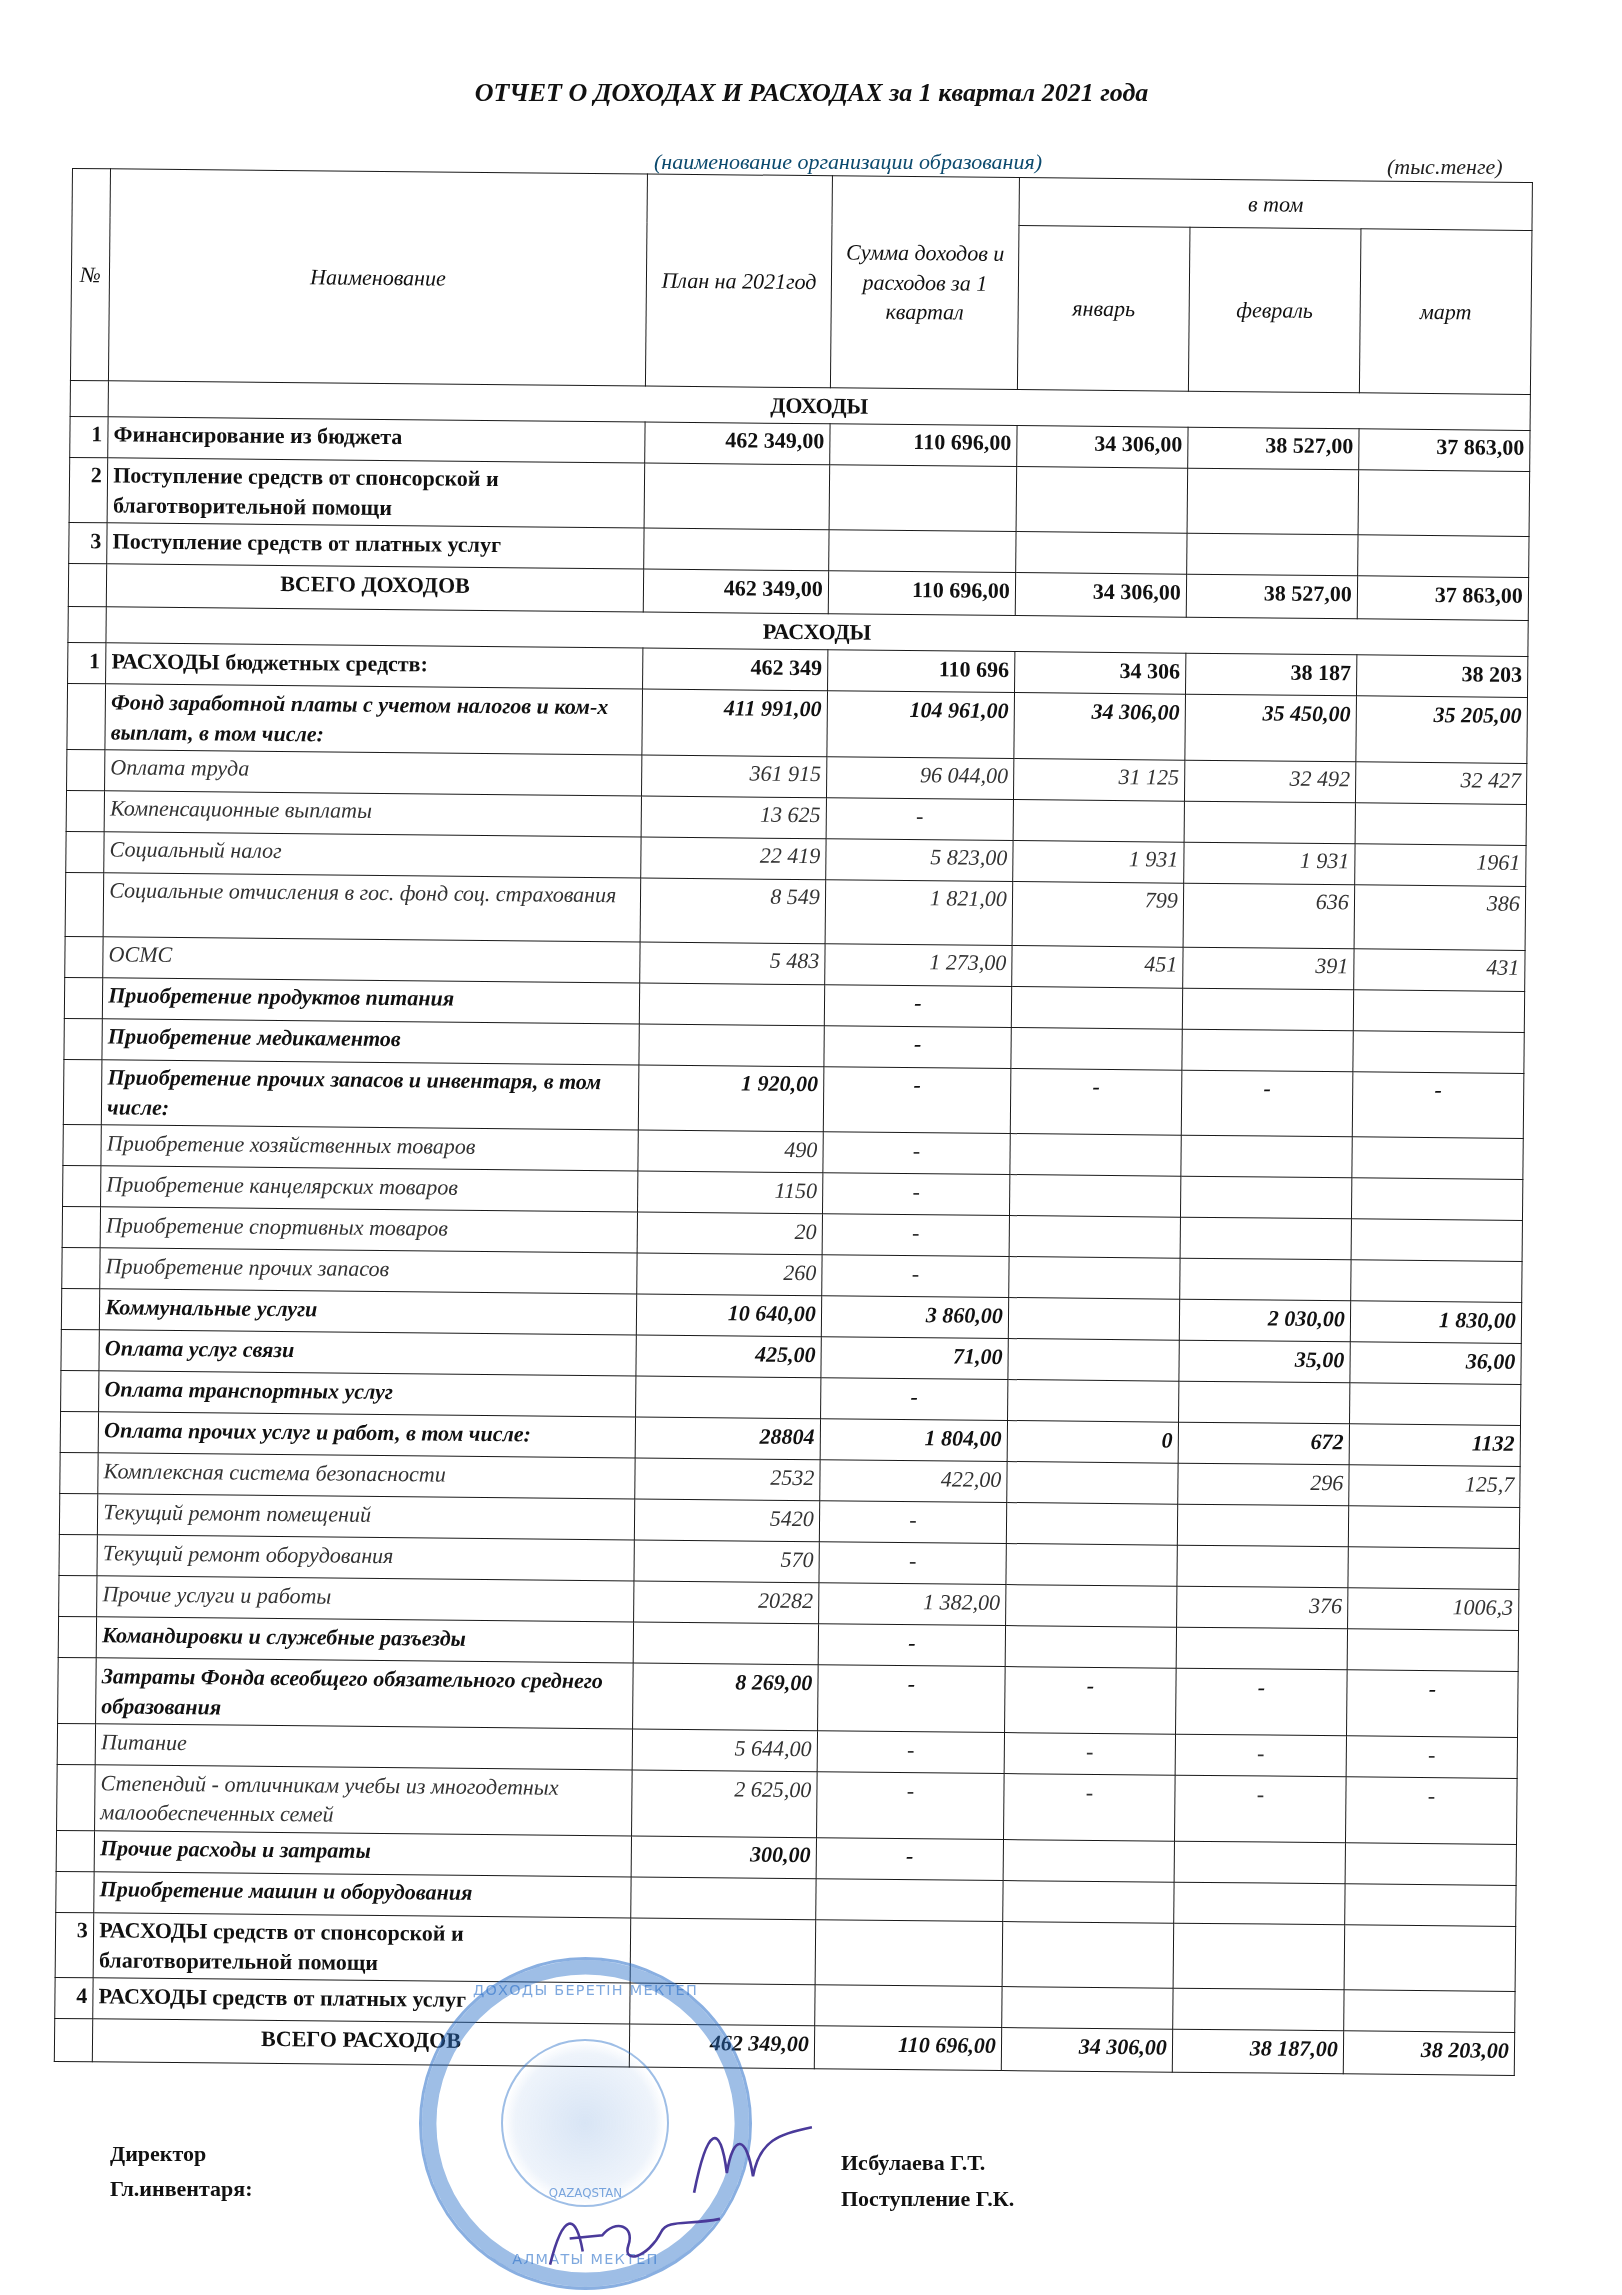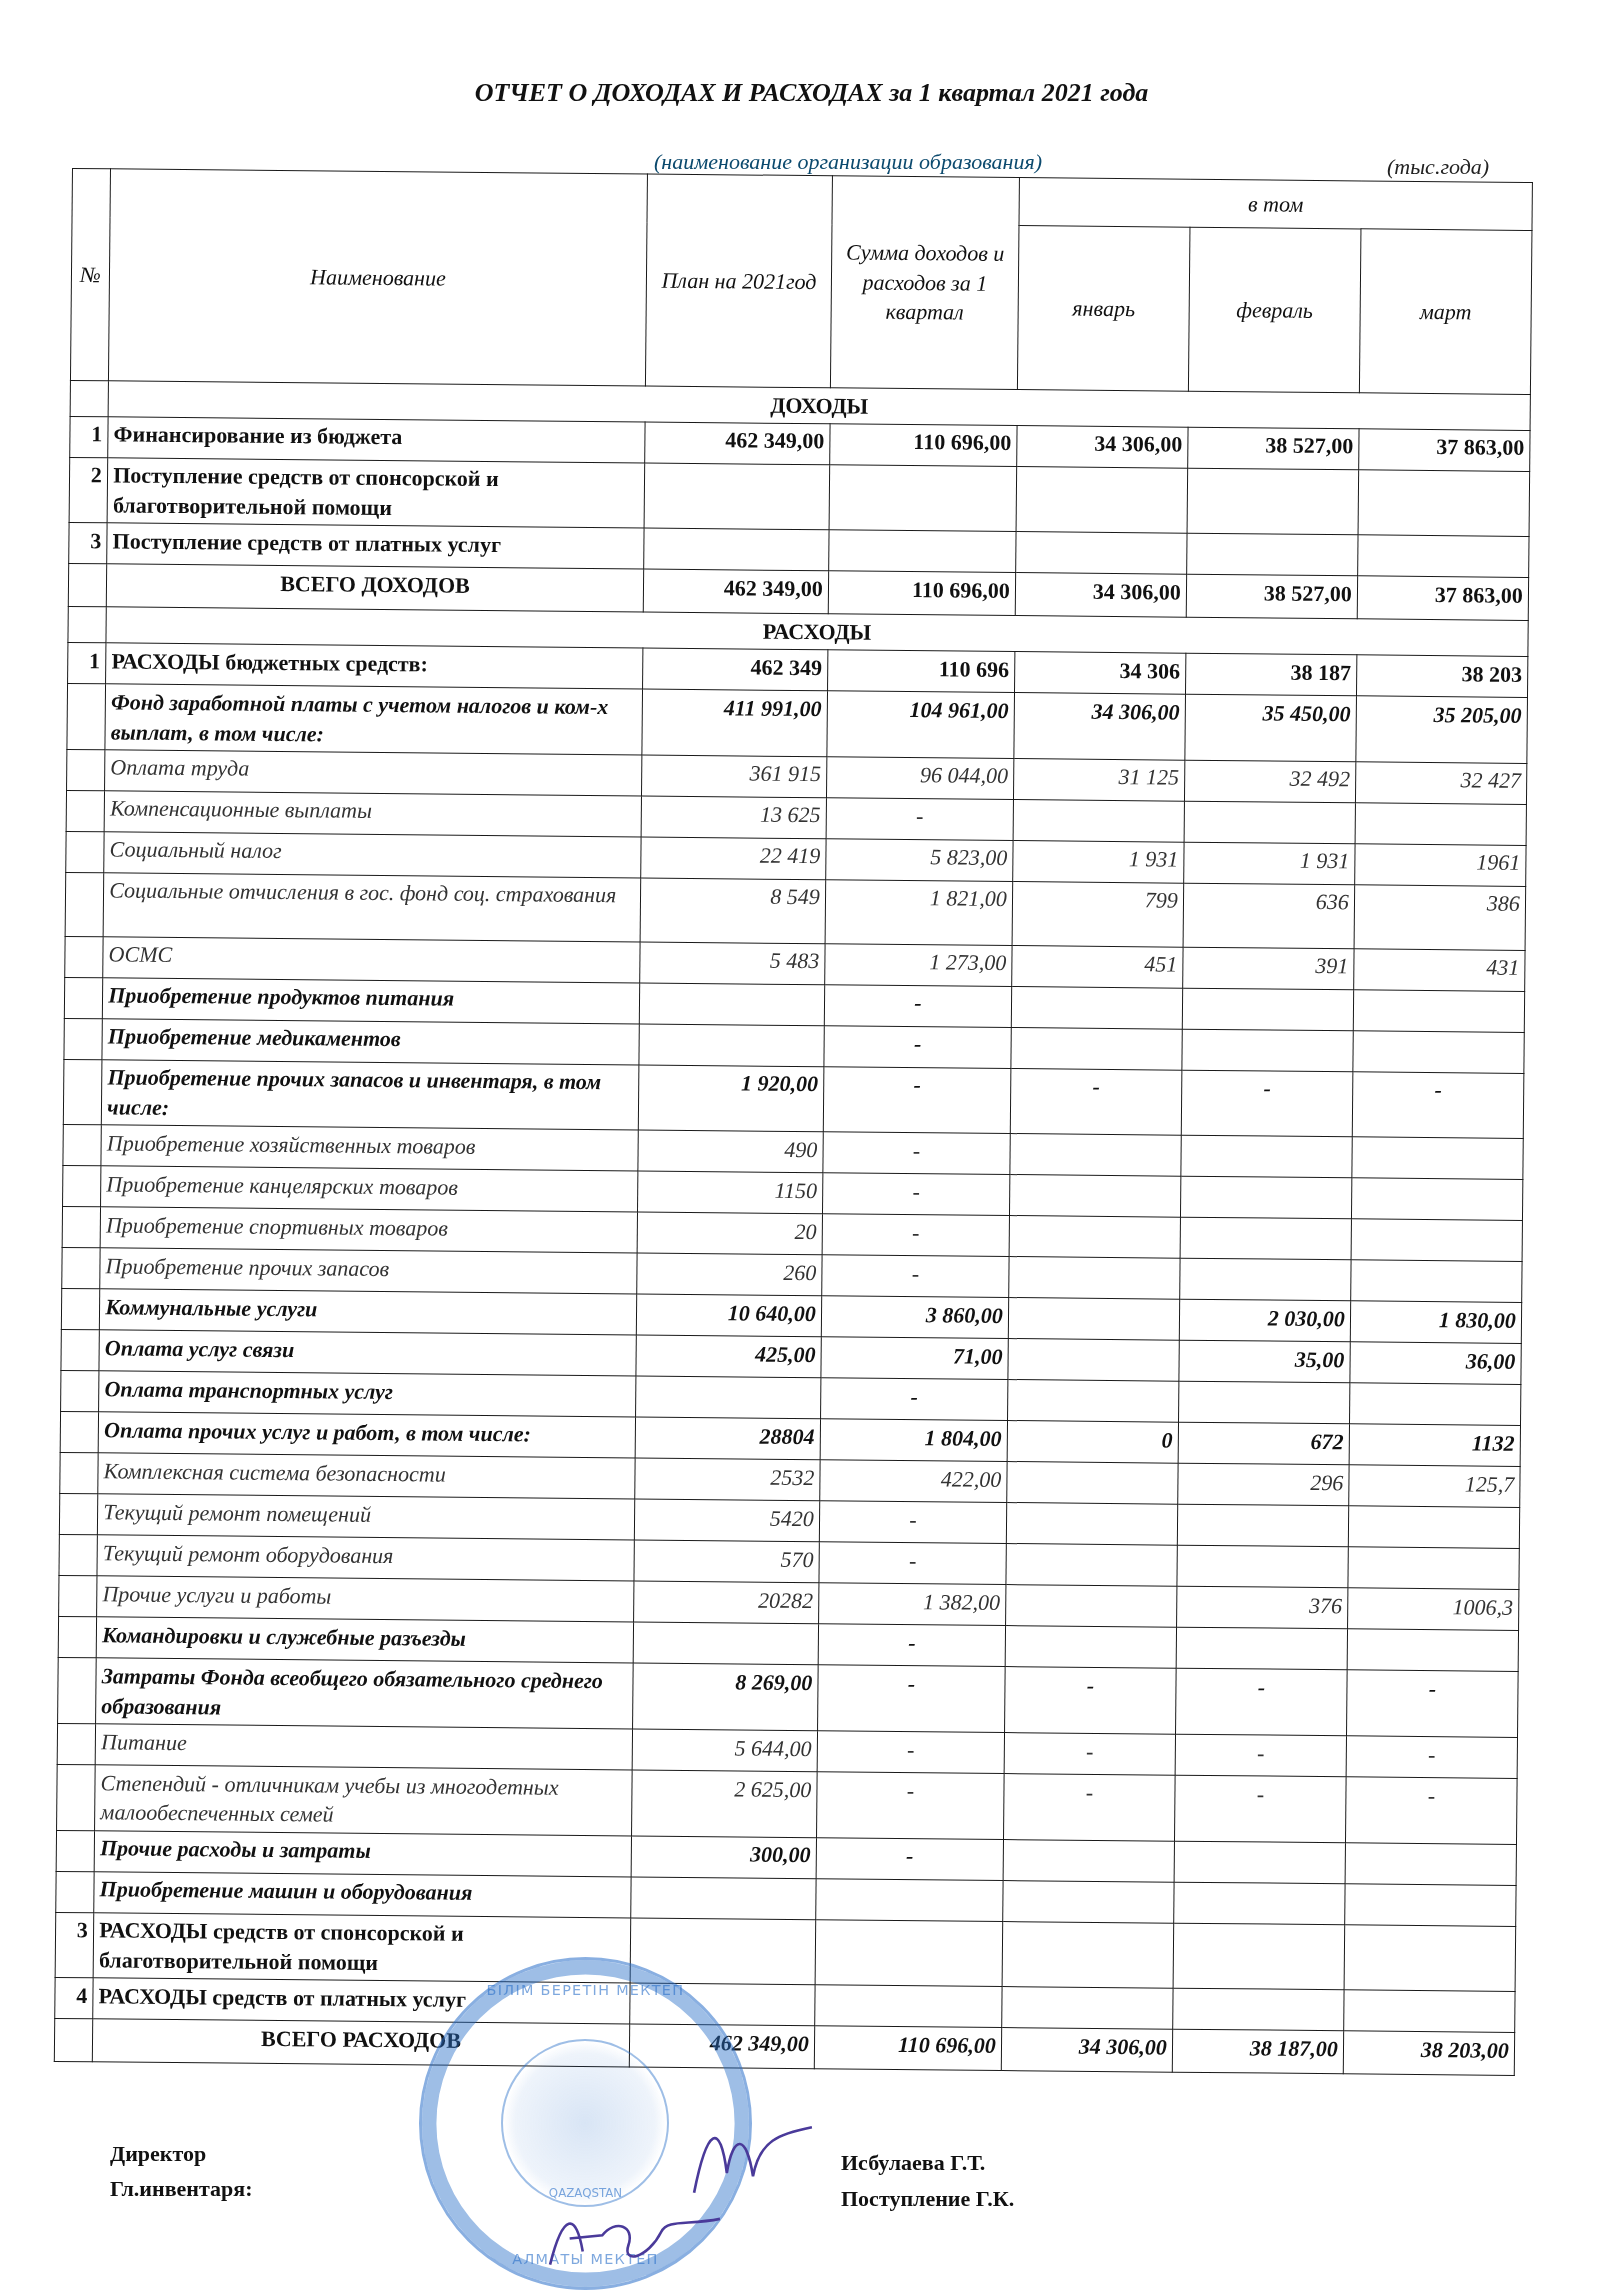--- a/index.html
+++ b/index.html
@@ -63,21 +63,21 @@
     .stamp-text-bottom { position: absolute; bottom: 19.6px; width: 100%; text-align: center; font-size: 14.4px; font-family: "DejaVu Sans", sans-serif; letter-spacing: 1.3px; }
     .stamp-center { position: absolute; top: 226px; width: 100%; text-align: center; font-size: 11.8px; font-family: "DejaVu Sans", sans-serif; }
     .signature { position: absolute; pointer-events: none; }
   </style>
 </head>
 <body>
 
 <div class="page">
   <div class="title l1">ОТЧЕТ О ДОХОДАХ И РАСХОДАХ за 1 квартал 2021 года</div>
   <div class="subcap">(наименование организации образования)</div>
-  <div class="unit">(тыс.года)</div>
+  <div class="unit">(тыс.тенге)</div>
 
   <table class="report">
     <colgroup>
       <col class="col-no">
         <col class="col-name">
         <col class="col-plan">
         <col class="col-q1">
       <col class="col-m">
         <col class="col-m">
         <col class="col-m">
@@ -422,21 +422,21 @@
         </tr>
       </tbody>
   </table>
 
   <div class="footer-label" style="top:2141px">Директор</div>
   <div class="footer-name" style="top:2150px">Исбулаева Г.Т.</div>
   <div class="footer-label" style="top:2176px">Гл.инвентаря:</div>
   <div class="footer-name" style="top:2186px">Поступление Г.К.</div>
 
   <div class="stamp">
-    <div class="stamp-text-top">БІЛІМ БЕРЕТІН МЕКТЕП</div>
+    <div class="stamp-text-top">ДОХОДЫ БЕРЕТІН МЕКТЕП</div>
     <div class="stamp-inner"></div>
     <div class="stamp-center">QAZAQSTAN</div>
     <div class="stamp-text-bottom">АЛМАТЫ МЕКТЕП</div>
   </div>
 
   <svg class="signature" style="left:681px; top:2114px" width="144" height="92" viewBox="0 0 220 140">
     <path d="M20 120 C 40 20, 60 10, 70 90 C 80 30, 100 30, 110 95 C 120 40, 150 30, 200 20" fill="none" stroke="#4a3a9a" stroke-width="4"></path>
   </svg>
   <svg class="signature" style="left:537px; top:2199px" width="196" height="79" viewBox="0 0 300 120">
     <path d="M20 100 C 40 20, 60 20, 70 80 M50 60 L 100 55 C 120 30, 150 40, 140 70 C 130 100, 170 90, 190 50 C 200 30, 230 40, 280 30" fill="none" stroke="#4a3a9a" stroke-width="4"></path>

